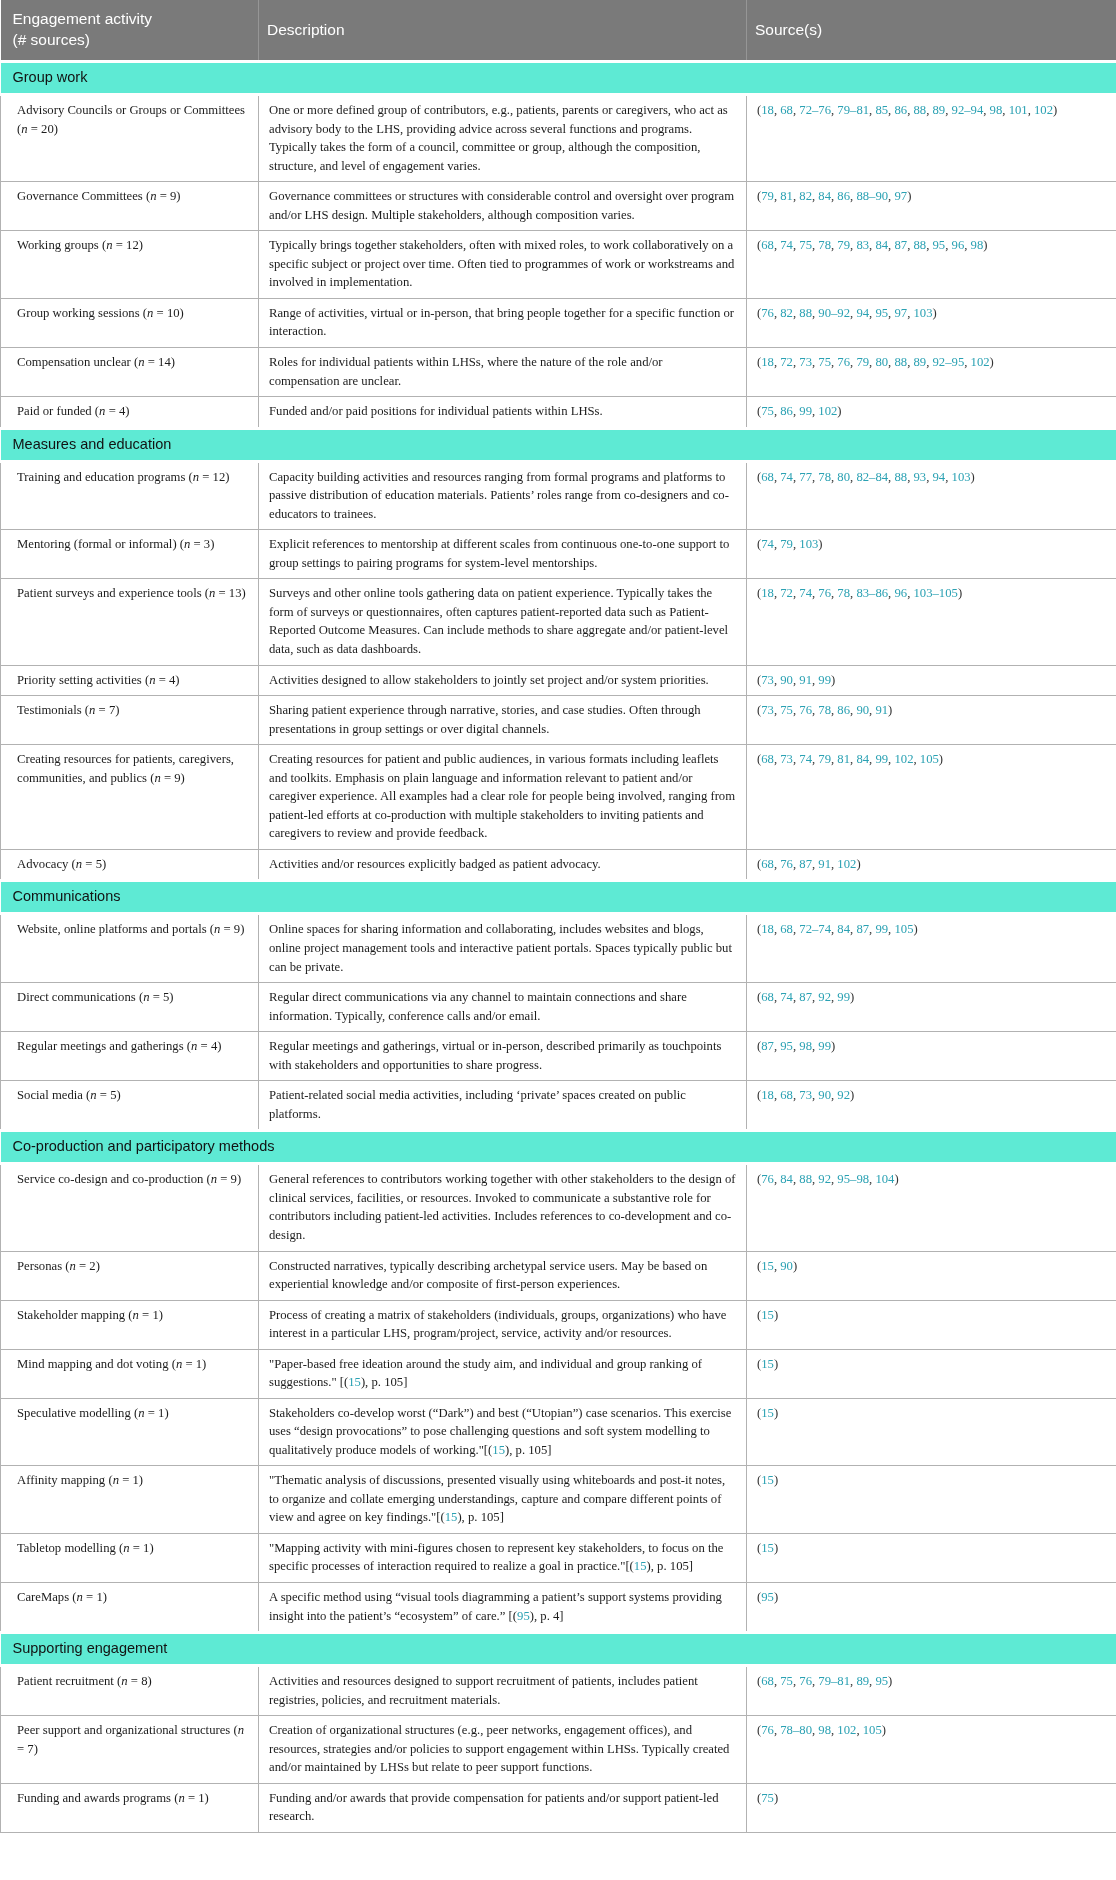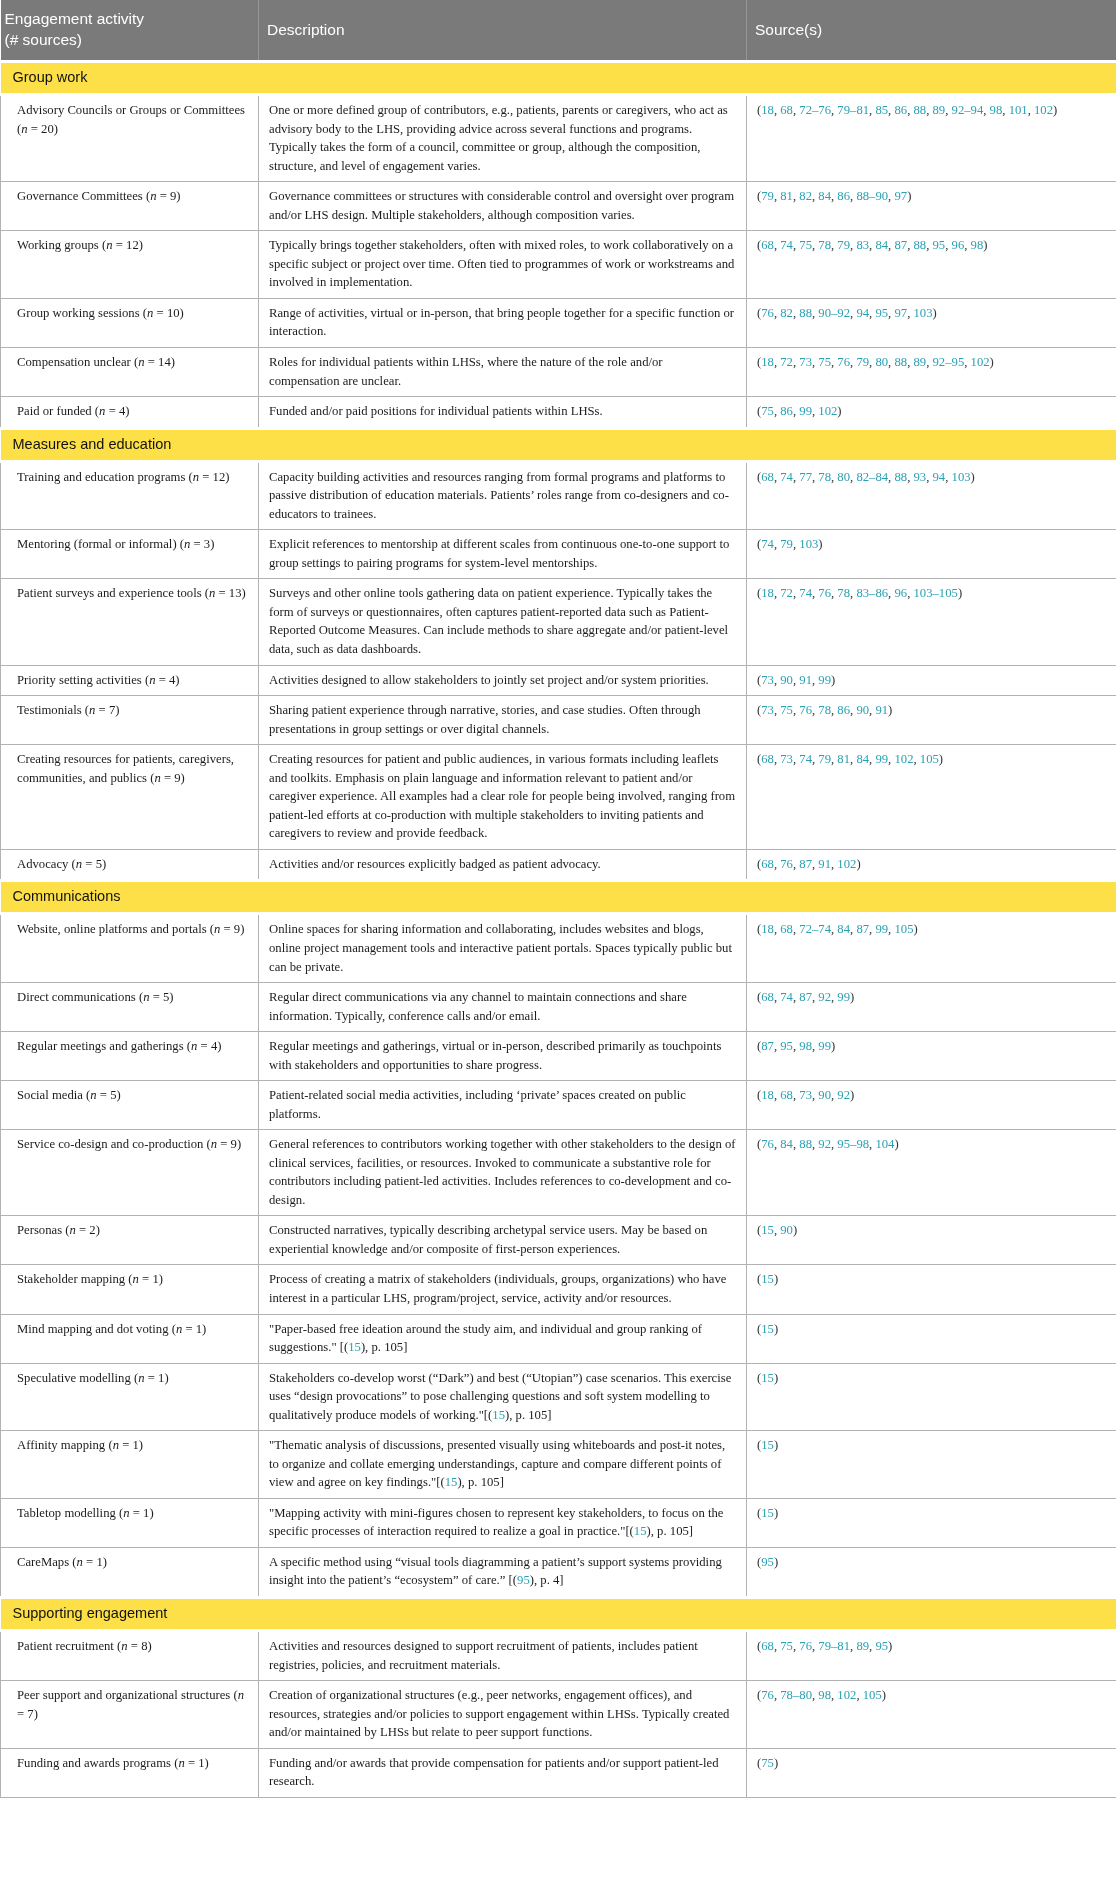--- a/index.html
+++ b/index.html
@@ -6,35 +6,35 @@
   body{width:1116px;font-family:"Liberation Serif",serif;color:#1c1c1c;}
   table{border-collapse:collapse;width:1116px;table-layout:fixed;}
   col.c1{width:258px;} col.c2{width:488px;} col.c3{width:370px;}
 
   thead th{
     background:#7a7a7a;color:#ffffff;
     font-family:"Liberation Sans",sans-serif;font-weight:400;font-size:15.5px;
     height:52px;vertical-align:middle;border-right:1px solid #969696;
   }
   thead th:last-child{border-right:none;padding-left:8px;}
-  th.col-activity{text-align:left;padding:4px 4px;white-space:pre-line;line-height:1.35;}
+  th.col-activity{text-align:left;padding:4px 12px;white-space:pre-line;line-height:1.35;}
   th.col-mid,th.col-src{text-align:left;padding:4px 8px;}
 
   tbody td{
     border:1px solid #b2b2b2;vertical-align:top;
     padding:5px 10px 6px 10px;font-size:12.7px;line-height:1.46;
   }
   td.activity{padding-left:16px;}
   td.desc{}
   td.sources{text-align:left;}
   .ref{color:#2aa1b3;}
   td.sources .paren{color:#333;}
 
   tr.section td{
-    background:#fde047;color:#121212;
+    background:#5eead4;color:#121212;
     font-family:"Liberation Sans",sans-serif;font-size:14.5px;font-weight:400;
     padding:4px 6px 5px 12px;
     border-left:none;border-right:none;
     border-top:3px solid #ffffff;border-bottom:3px solid #ffffff;
   }
   thead tr{border-bottom:2px solid #ffffff;}
   i{font-style:italic;}
 </style>
 </head>
 <body>
@@ -141,20 +141,23 @@
       <tr>
         <td class="activity">Regular meetings and gatherings (<i>n</i> = 4)</td>
         <td class="desc">Regular meetings and gatherings, virtual or in-person, described primarily as touchpoints with stakeholders and opportunities to share progress.</td>
         <td class="sources"><span class="paren">(<span class="ref">87</span>, <span class="ref">95</span>, <span class="ref">98</span>, <span class="ref">99</span>)</span></td>
       </tr>
       <tr>
         <td class="activity">Social media (<i>n</i> = 5)</td>
         <td class="desc">Patient-related social media activities, including ‘private’ spaces created on public platforms.</td>
         <td class="sources"><span class="paren">(<span class="ref">18</span>, <span class="ref">68</span>, <span class="ref">73</span>, <span class="ref">90</span>, <span class="ref">92</span>)</span></td>
       </tr>
+      <tr class="section">
+        <td colspan="3">Co-production and participatory methods</td>
+      </tr>
       <tr>
         <td class="activity">Service co-design and co-production (<i>n</i> = 9)</td>
         <td class="desc">General references to contributors working together with other stakeholders to the design of clinical services, facilities, or resources. Invoked to communicate a substantive role for contributors including patient-led activities. Includes references to co-development and co-design.</td>
         <td class="sources"><span class="paren">(<span class="ref">76</span>, <span class="ref">84</span>, <span class="ref">88</span>, <span class="ref">92</span>, <span class="ref">95–98</span>, <span class="ref">104</span>)</span></td>
       </tr>
       <tr>
         <td class="activity">Personas (<i>n</i> = 2)</td>
         <td class="desc">Constructed narratives, typically describing archetypal service users. May be based on experiential knowledge and/or composite of first-person experiences.</td>
         <td class="sources"><span class="paren">(<span class="ref">15</span>, <span class="ref">90</span>)</span></td>
       </tr>

